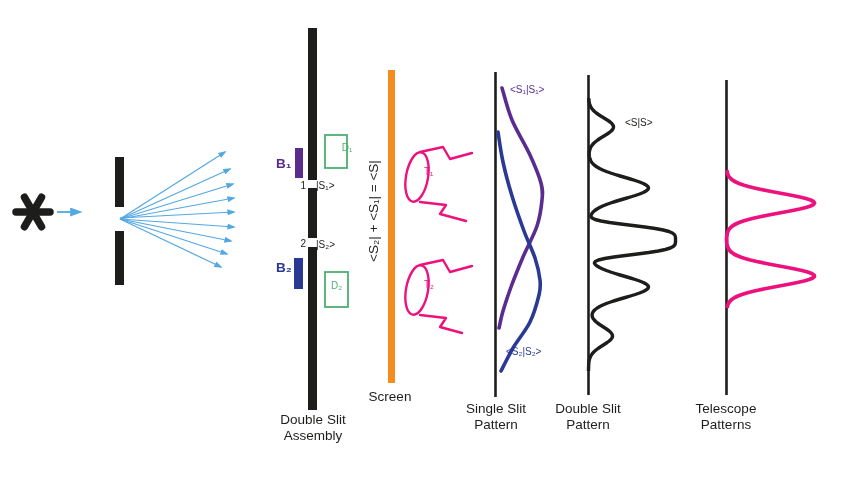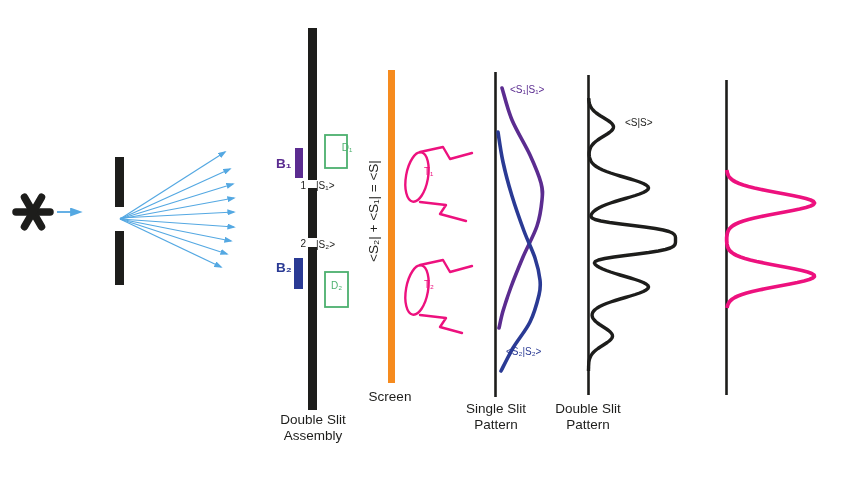--- a/index.html
+++ b/index.html
@@ -127,13 +127,15 @@
   <div class="lbl f14 blue" style="left:506px;top:346px;">&lt;S₂|S₂&gt;</div>
   <div class="lbl f15" style="left:625px;top:117px;">&lt;S|S&gt;</div>
 
   <div class="lbl f13 c" style="left:263px;top:412px;width:100px;">Double Slit
 Assembly</div>
   <div class="lbl f13 c" style="left:355px;top:389px;width:70px;">Screen</div>
   <div class="lbl f13 c" style="left:446px;top:401px;width:100px;">Single Slit
 Pattern</div>
   <div class="lbl f13 c" style="left:538px;top:401px;width:100px;">Double Slit
 Pattern</div>
+  <div class="lbl f13 c" style="left:676px;top:401px;width:100px;">Telescope
+Patterns</div>
 </div>
 
 </body></html>

